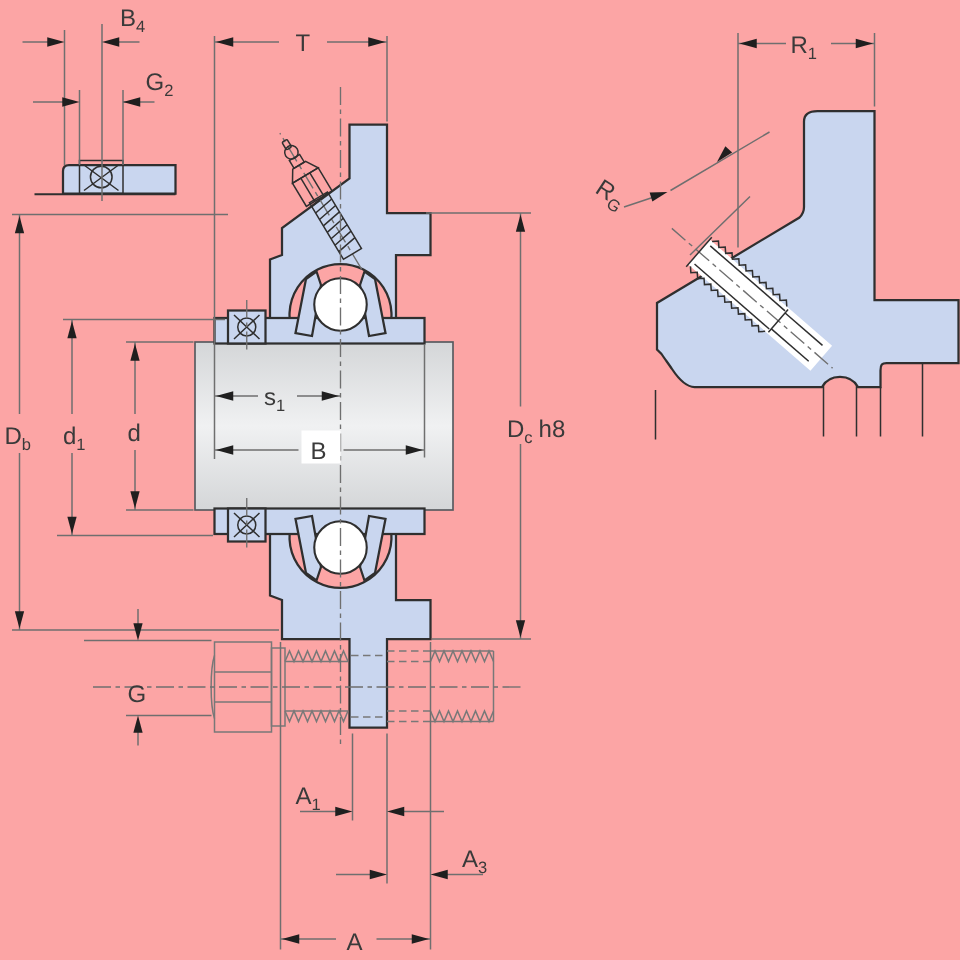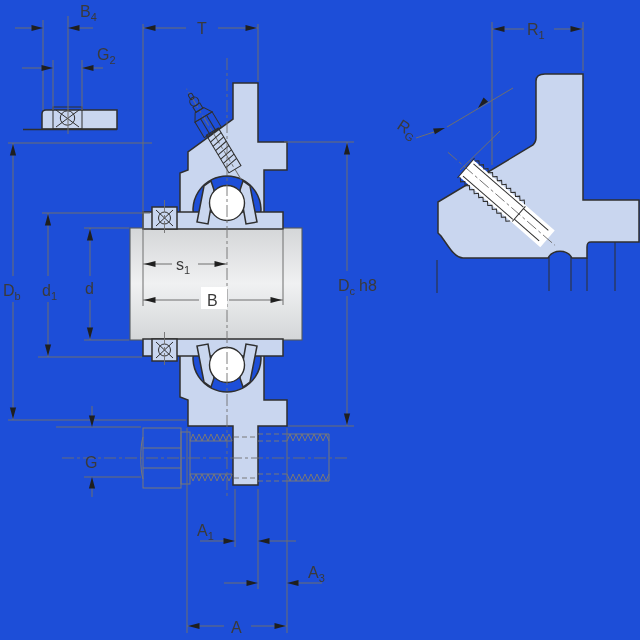--- a/index.html
+++ b/index.html
@@ -1,16 +1,16 @@
 <!DOCTYPE html>
 <html><head>
 <meta charset="utf-8">
 <style>
   html,body{margin:0;padding:0;background:#fff;}
-  .stage{width:640px;height:640px;position:relative;background:#1d4ed8;overflow:hidden;}
+  .stage{width:640px;height:640px;position:relative;background:#fca5a5;overflow:hidden;}
   svg{display:block;}
   text{font-family:"Liberation Sans","DejaVu Sans",sans-serif;fill:#3a3a3a;}
   .lbl{font-size:16px;}
   .sub{font-size:11px;}
   .dim{stroke:#6f6f6f;stroke-width:1;fill:none;}
   .cl{stroke:#6f6f6f;stroke-width:0.9;fill:none;stroke-dasharray:12 3 3 3;}
   .part{stroke:#2f2f2f;stroke-width:1.5;}
   .thin{stroke:#2f2f2f;stroke-width:1;fill:none;}
   .bolt{stroke:#787878;stroke-width:1;fill:none;}
   .bolth{stroke:#787878;stroke-width:1;fill:none;stroke-dasharray:5 3;}

